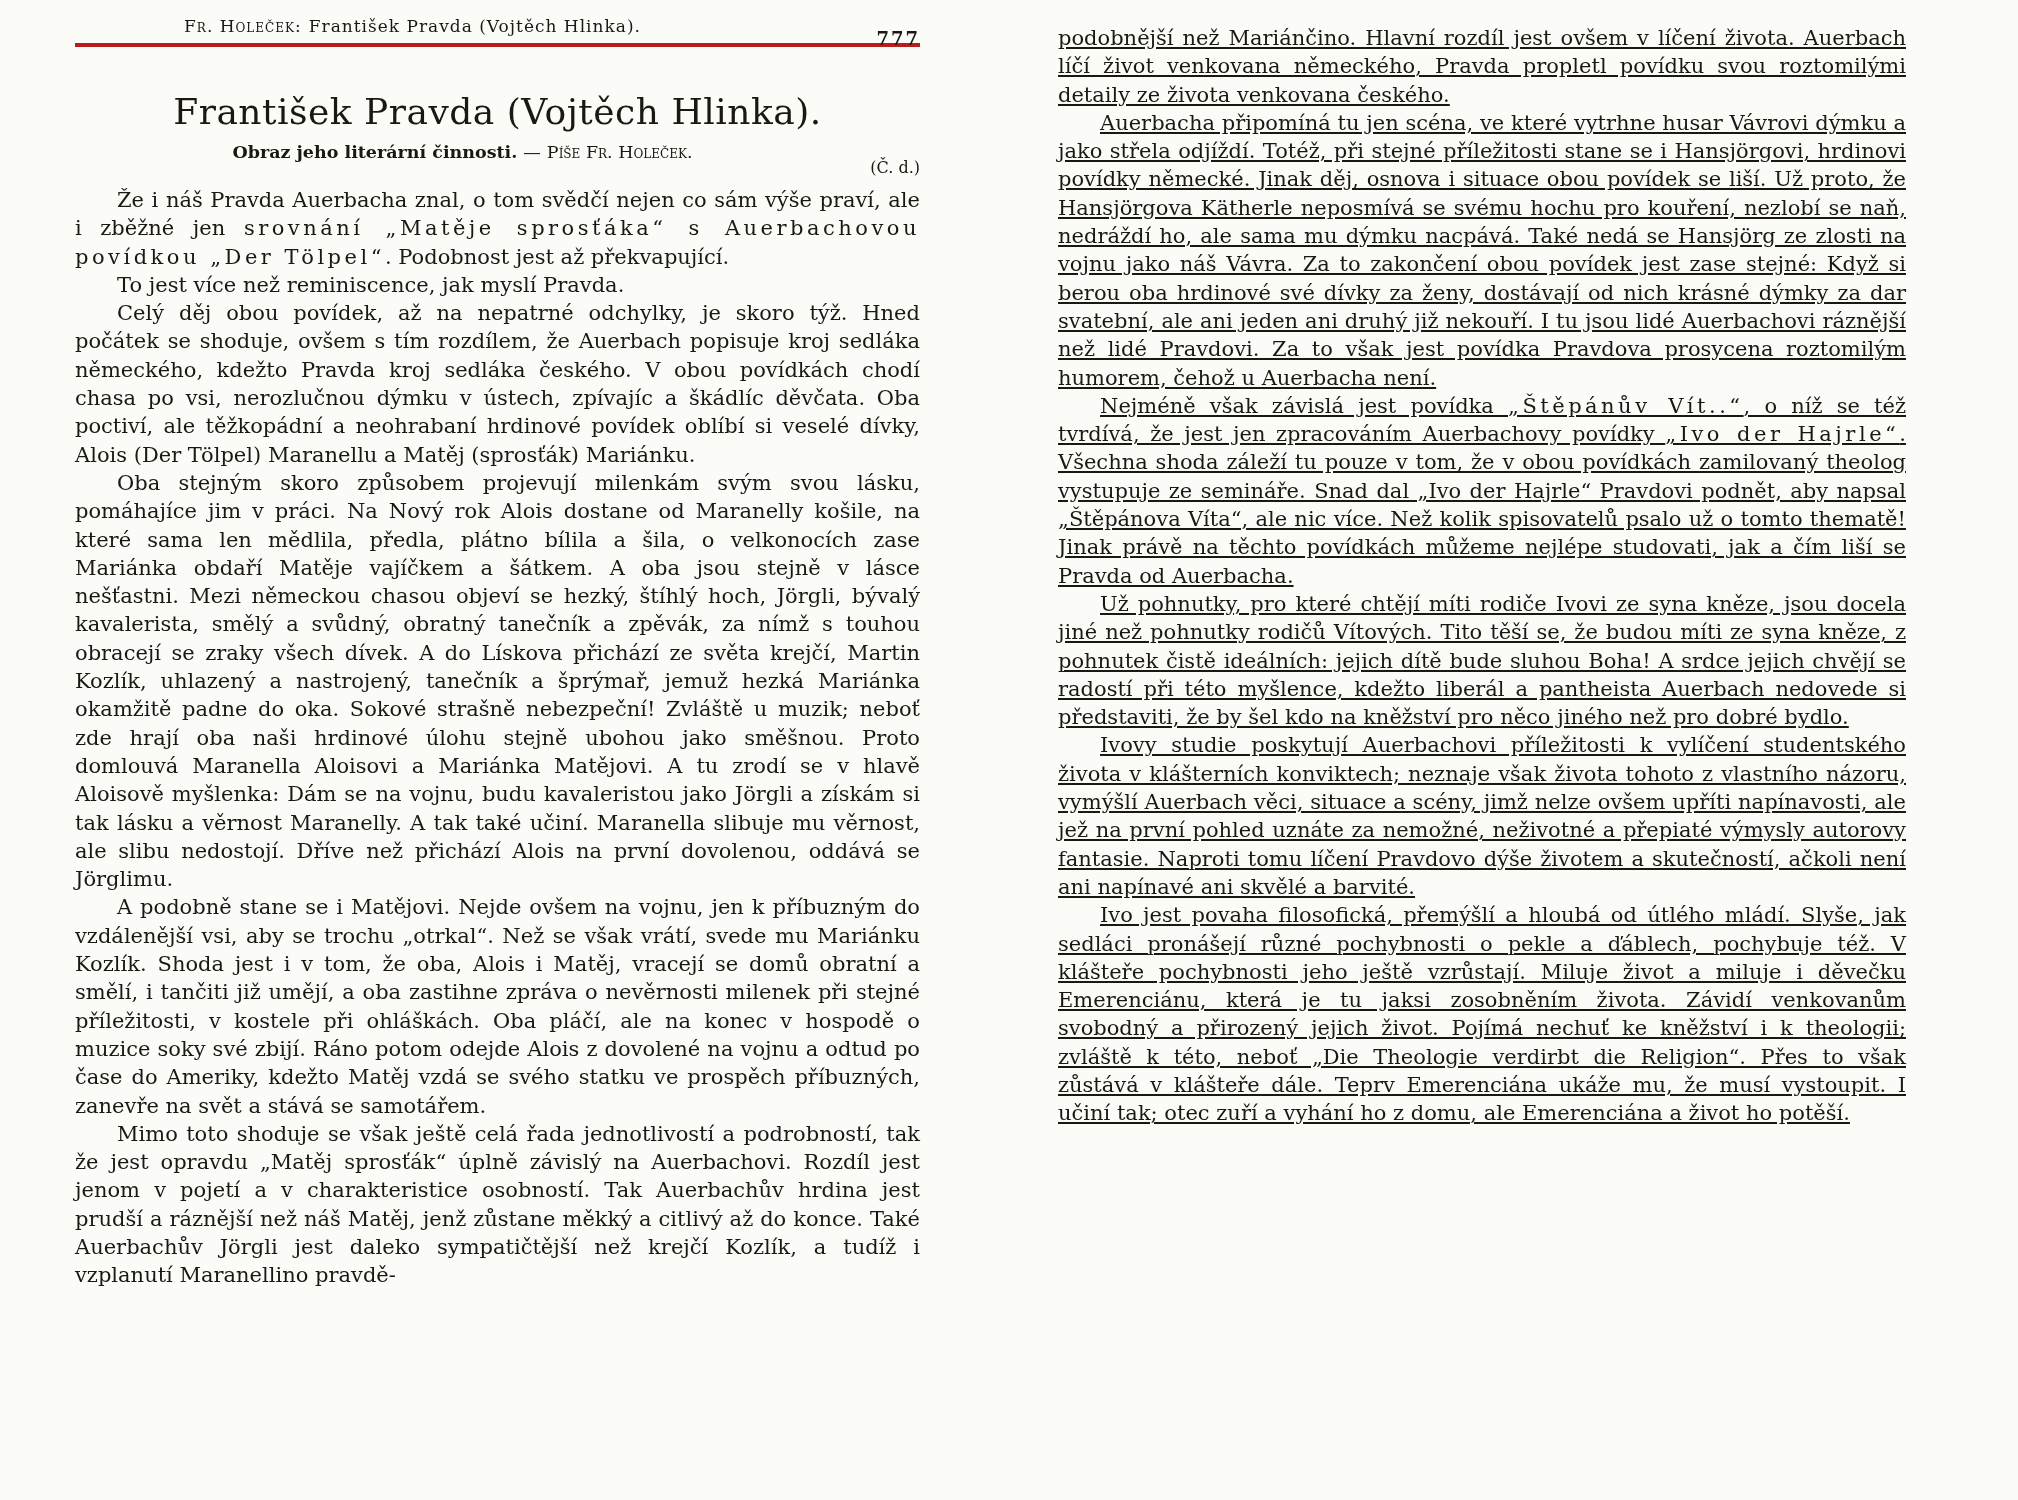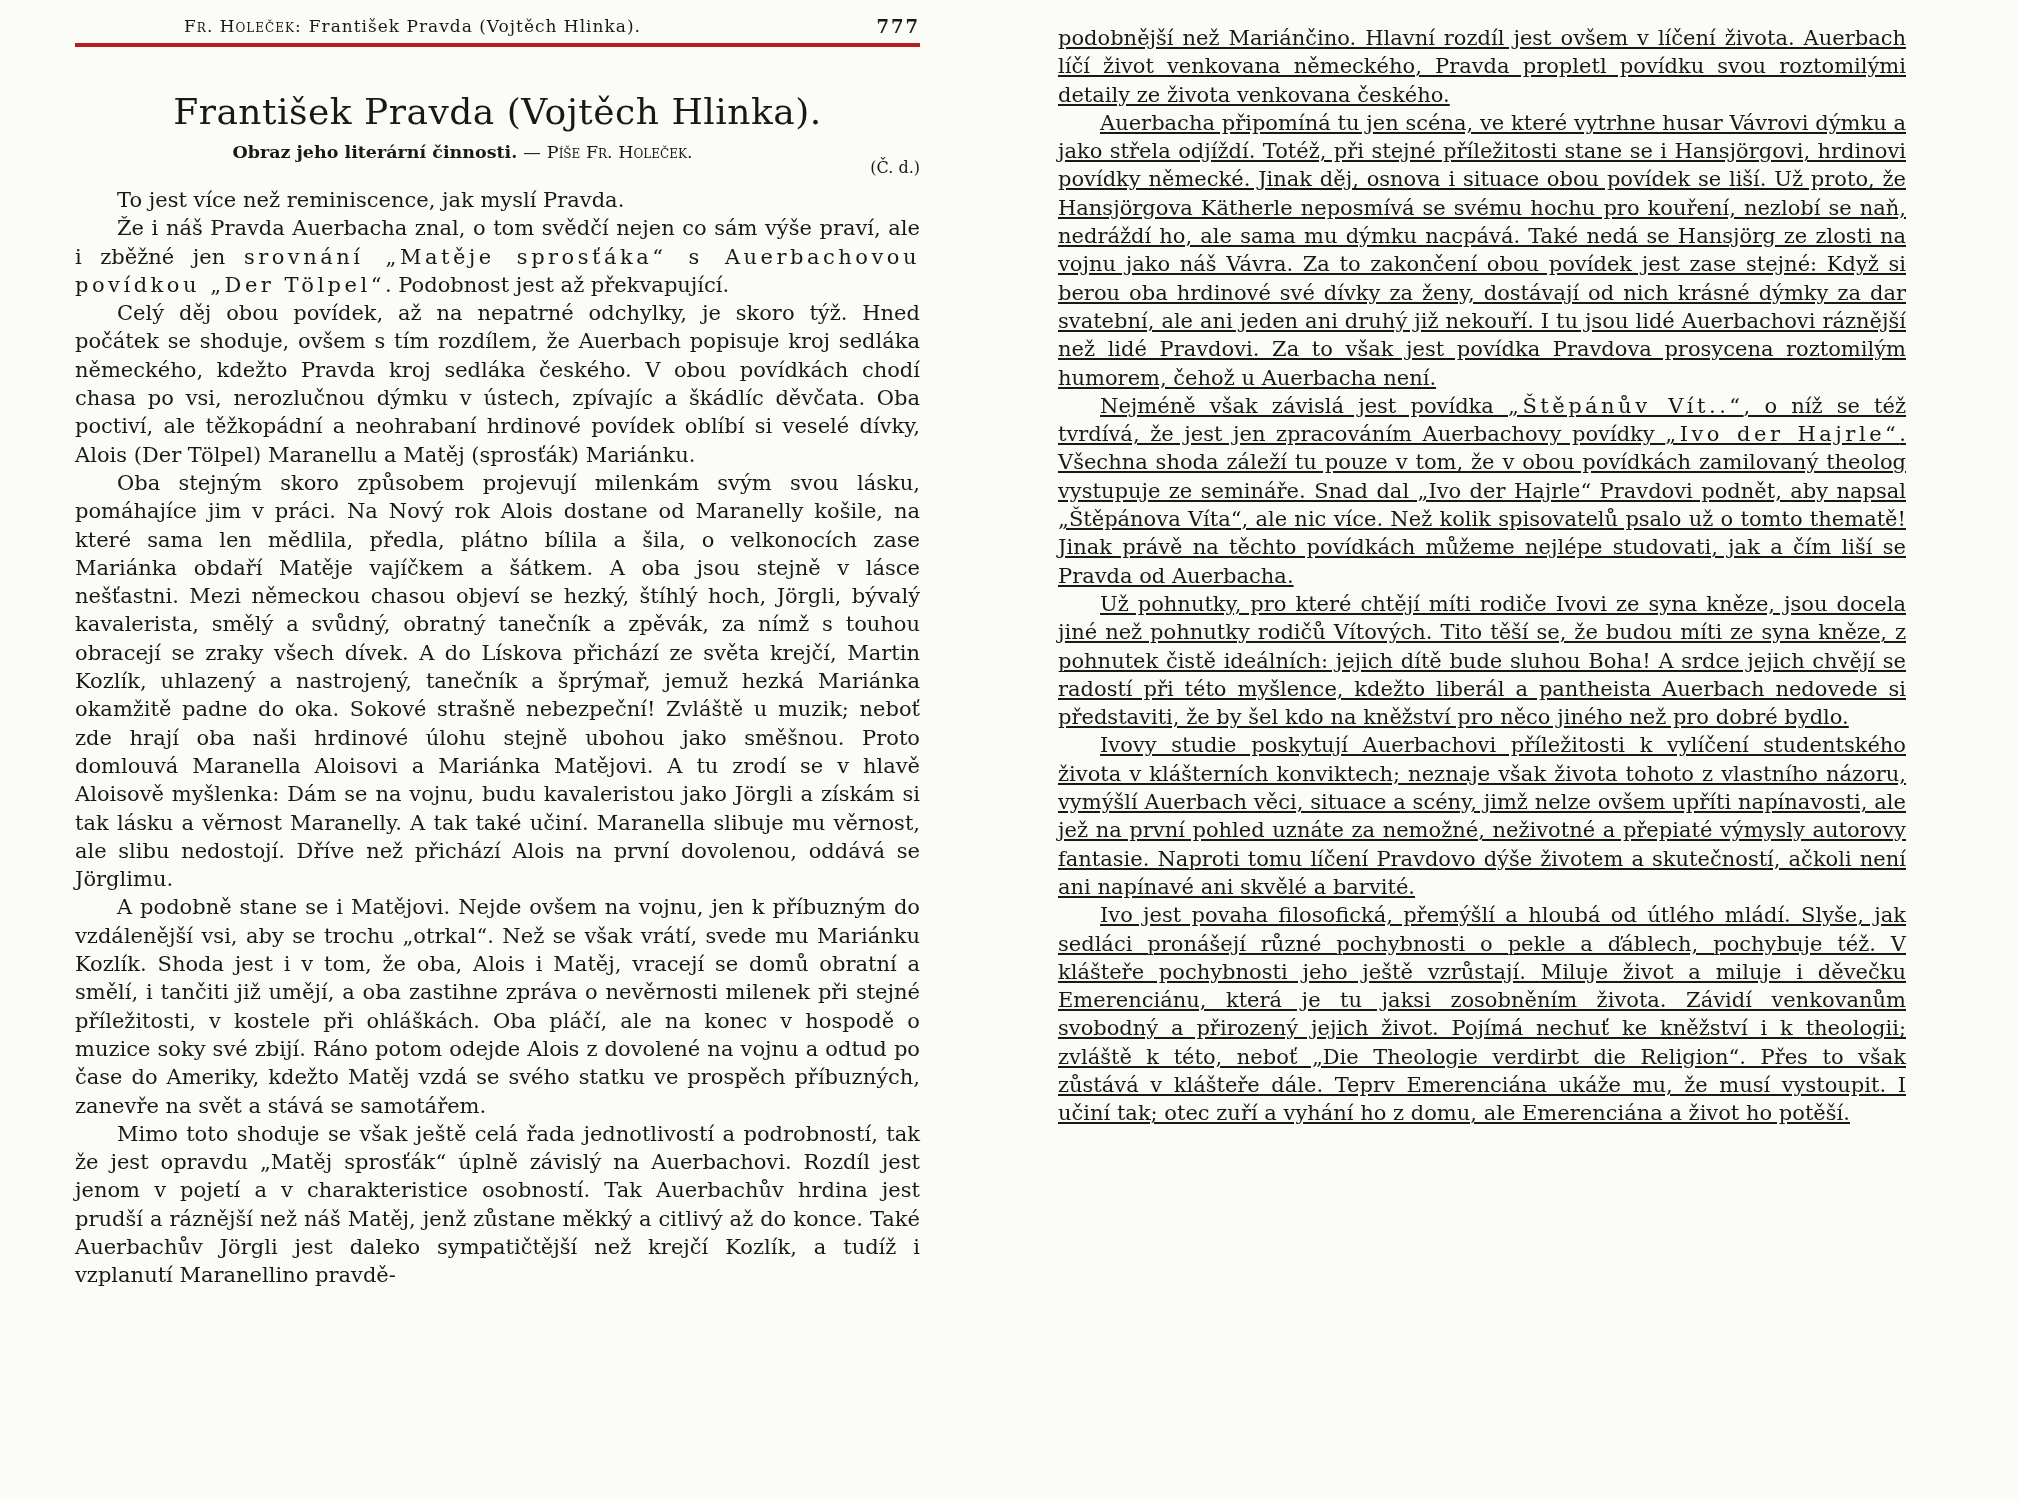--- a/index.html
+++ b/index.html
@@ -26,21 +26,21 @@
     text-align: center;
     font-size: 17px;
     letter-spacing: 1px;
     padding: 0 170px 7px 0;
     border-bottom: 4px solid #b91c1c;
     white-space: nowrap;
   }
   .running-head .pagenum {
     position: absolute;
     right: 0;
-    top: 0;
+    top: 12px;
     font-size: 18px;
     font-weight: bold;
     letter-spacing: 2px;
   }
   .sc { font-variant: small-caps; }
   .rh-title { margin-left: 7px; }
 
   h1.article-title {
     margin: 44px 0 0 0;
     text-align: center;
@@ -90,22 +90,22 @@
   </div>
 
   <h1 class="article-title">František Pravda (Vojtěch Hlinka).</h1>
 
   <div class="subtitle">
     <span class="sub-lead">Obraz jeho literární činnosti.</span><span class="sub-dash">—</span><span class="sc">Píše Fr. Holeček.</span>
     <span class="continued">(Č. d.)</span>
   </div>
 
   <div class="bodytext" id="col-left">
+      <p class="para"><span>Že i náš Pravda Auerbacha znal, o tom svědčí nejen co sám výše praví, ale i zběžné jen </span><span class="sp">srovnání „Matěje sprosťáka“ s Auerbachovou povídkou „Der Tölpel“</span><span>. Podobnost jest až překvapující.</span></p>
       <p class="para"><span>To jest více než reminiscence, jak myslí Pravda.</span></p>
-      <p class="para"><span>Že i náš Pravda Auerbacha znal, o tom svědčí nejen co sám výše praví, ale i zběžné jen </span><span class="sp">srovnání „Matěje sprosťáka“ s Auerbachovou povídkou „Der Tölpel“</span><span>. Podobnost jest až překvapující.</span></p>
       <p class="para"><span>Celý děj obou povídek, až na nepatrné odchylky, je skoro týž. Hned počátek se shoduje, ovšem s tím rozdílem, že Auerbach popisuje kroj sedláka německého, kdežto Pravda kroj sedláka českého. V obou povídkách chodí chasa po vsi, nerozlučnou dýmku v ústech, zpívajíc a škádlíc děvčata. Oba poctiví, ale těžkopádní a neohrabaní hrdinové povídek oblíbí si veselé dívky, Alois (Der Tölpel) Maranellu a Matěj (sprosťák) Mariánku.</span></p>
       <p class="para"><span>Oba stejným skoro způsobem projevují milenkám svým svou lásku, pomáhajíce jim v práci. Na Nový rok Alois dostane od Maranelly košile, na které sama len mědlila, předla, plátno bílila a šila, o velkonocích zase Mariánka obdaří Matěje vajíčkem a šátkem. A oba jsou stejně v lásce nešťastni. Mezi německou chasou objeví se hezký, štíhlý hoch, Jörgli, bývalý kavalerista, smělý a svůdný, obratný tanečník a zpěvák, za nímž s touhou obracejí se zraky všech dívek. A do Lískova přichází ze světa krejčí, Martin Kozlík, uhlazený a nastrojený, tanečník a šprýmař, jemuž hezká Mariánka okamžitě padne do oka. Sokové strašně nebezpeční! Zvláště u muzik; neboť zde hrají oba naši hrdinové úlohu stejně ubohou jako směšnou. Proto domlouvá Maranella Aloisovi a Mariánka Matějovi. A tu zrodí se v hlavě Aloisově myšlenka: Dám se na vojnu, budu kavaleristou jako Jörgli a získám si tak lásku a věrnost Maranelly. A tak také učiní. Maranella slibuje mu věrnost, ale slibu nedostojí. Dříve než přichází Alois na první dovolenou, oddává se Jörglimu.</span></p>
       <p class="para"><span>A podobně stane se i Matějovi. Nejde ovšem na vojnu, jen k příbuzným do vzdálenější vsi, aby se trochu „otrkal“. Než se však vrátí, svede mu Mariánku Kozlík. Shoda jest i v tom, že oba, Alois i Matěj, vracejí se domů obratní a smělí, i tančiti již umějí, a oba zastihne zpráva o nevěrnosti milenek při stejné příležitosti, v kostele při ohláškách. Oba pláčí, ale na konec v hospodě o muzice soky své zbijí. Ráno potom odejde Alois z dovolené na vojnu a odtud po čase do Ameriky, kdežto Matěj vzdá se svého statku ve prospěch příbuzných, zanevře na svět a stává se samotářem.</span></p>
       <p class="para"><span>Mimo toto shoduje se však ještě celá řada jednotlivostí a podrobností, tak že jest opravdu „Matěj sprosťák“ úplně závislý na Auerbachovi. Rozdíl jest jenom v pojetí a v charakteristice osobností. Tak Auerbachův hrdina jest prudší a ráznější než náš Matěj, jenž zůstane měkký a citlivý až do konce. Také Auerbachův Jörgli jest daleko sympatičtější než krejčí Kozlík, a tudíž i vzplanutí Maranellino pravdě-</span></p>
     </div>
 </div>
 
 <div class="page page-right">
   <div class="bodytext" id="col-right">
       <p class="para noindent"><span>podobnější než Mariánčino. Hlavní rozdíl jest ovšem v líčení života. Auerbach líčí život venkovana německého, Pravda propletl povídku svou roztomilými detaily ze života venkovana českého.</span></p>

